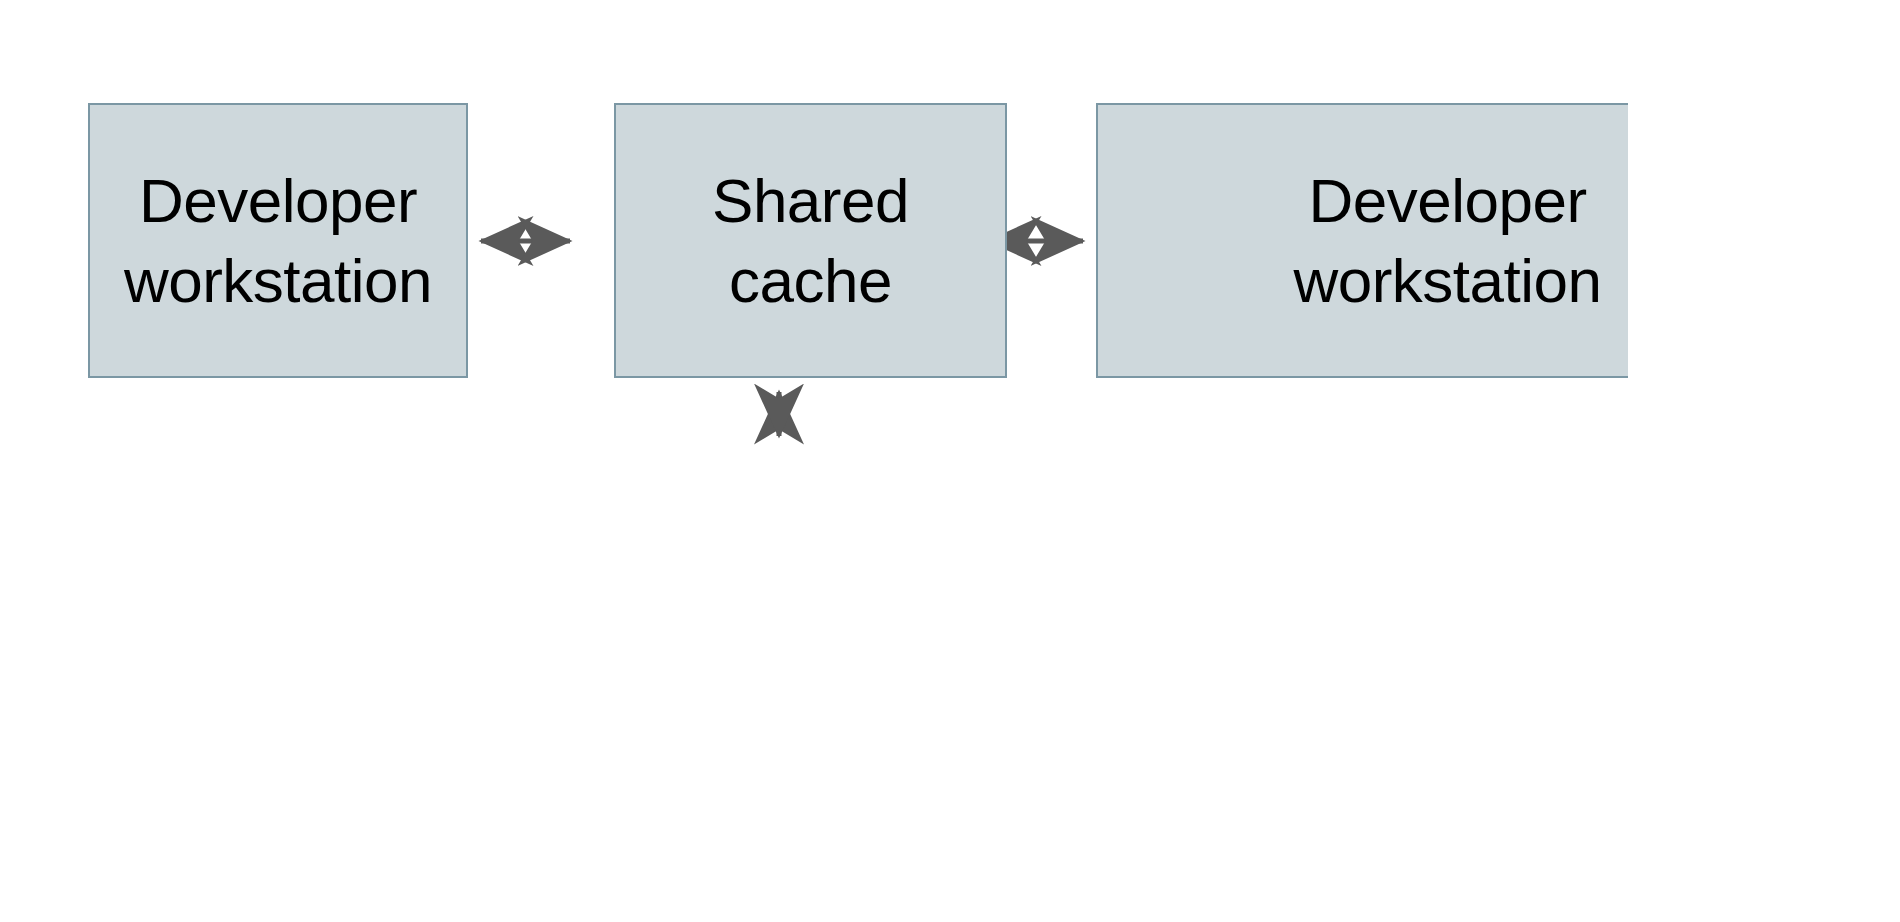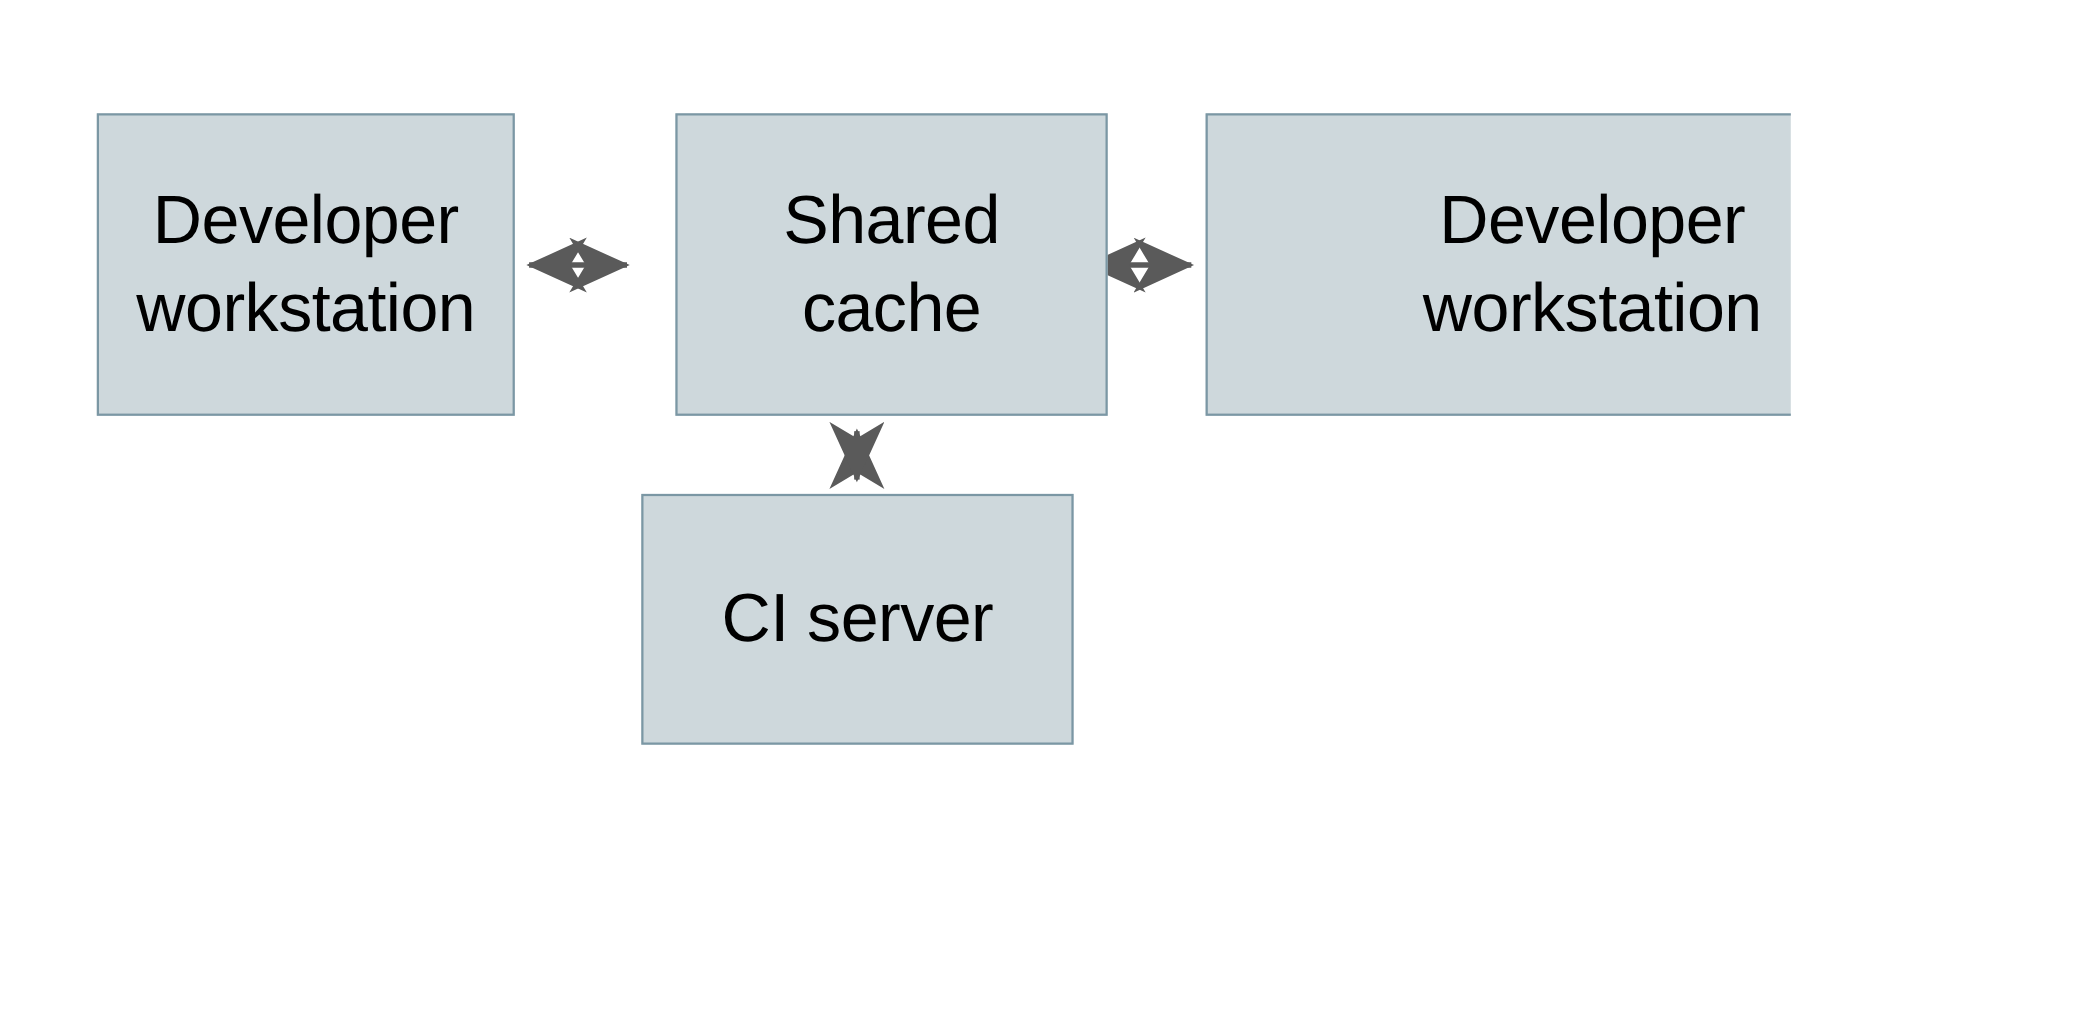--- a/index.html
+++ b/index.html
@@ -88,17 +88,14 @@
   <div class="node" id="node-shared">
     <span class="node-label">Shared
 cache</span>
   </div>
 
   <div class="node" id="node-dev-right">
     <span class="node-label">Developer
 workstation</span>
   </div>
 
-  <div class="node" id="node-ci">
-    <span class="node-label">CI server</span>
-  </div>
 
 </div>
 
 </body></html>

